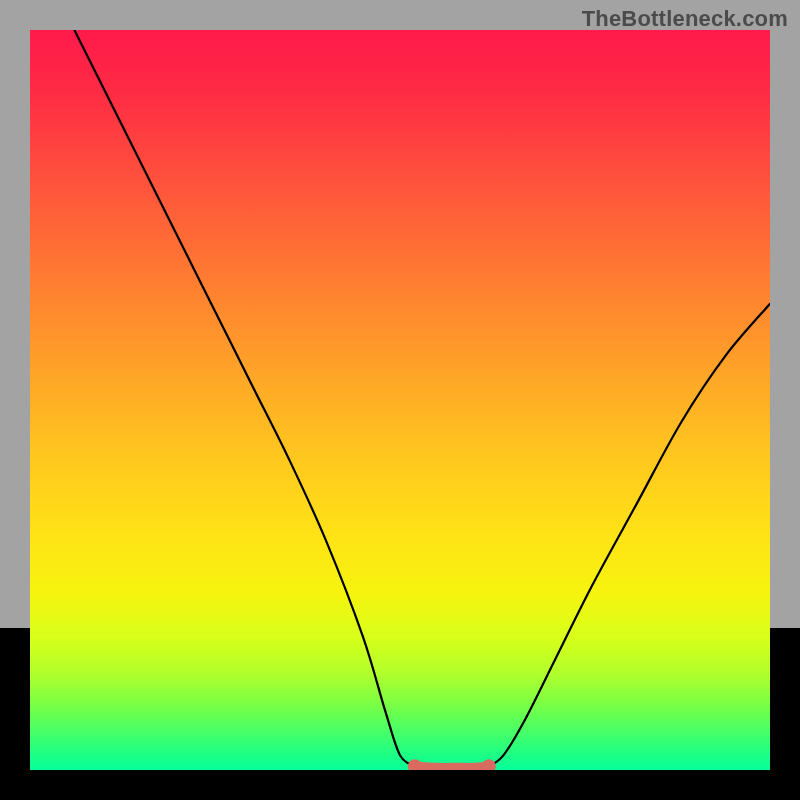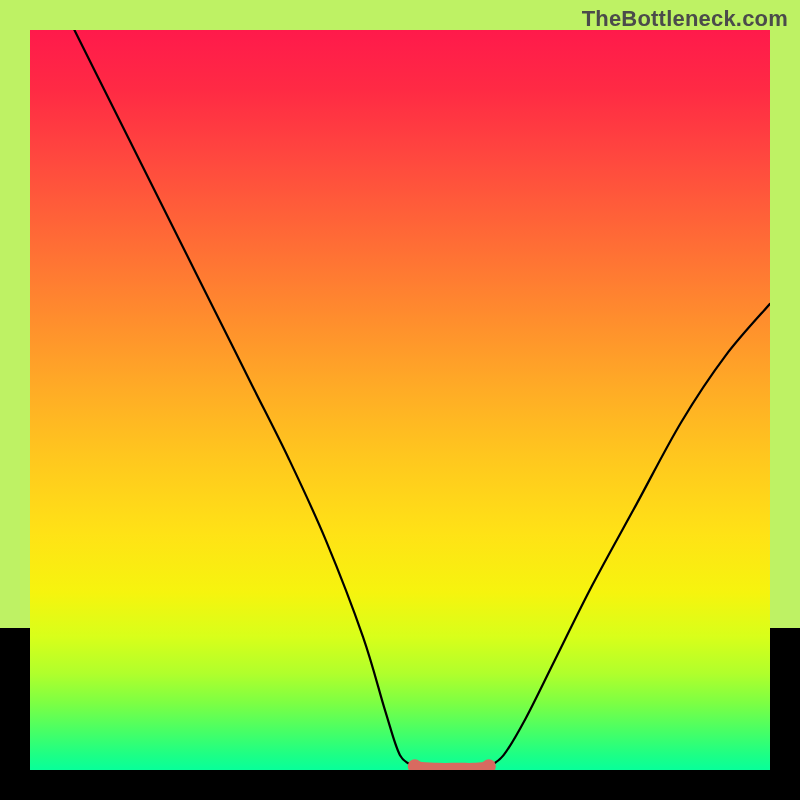--- a/index.html
+++ b/index.html
@@ -8,21 +8,21 @@
     width: 800px;
     height: 800px;
     background: #000;
     overflow: hidden;
     font-family: Arial, Helvetica, sans-serif;
   }
   .frame {
     position: relative;
     width: 800px;
     height: 628px;
-    background: #bef264;
+    background: #a3a3a3;
   }
   .watermark {
     position: absolute;
     top: 6px;
     right: 12px;
     color: #4b4b4b;
     font-size: 22px;
     font-weight: 600;
     letter-spacing: 0.2px;
     z-index: 10;

